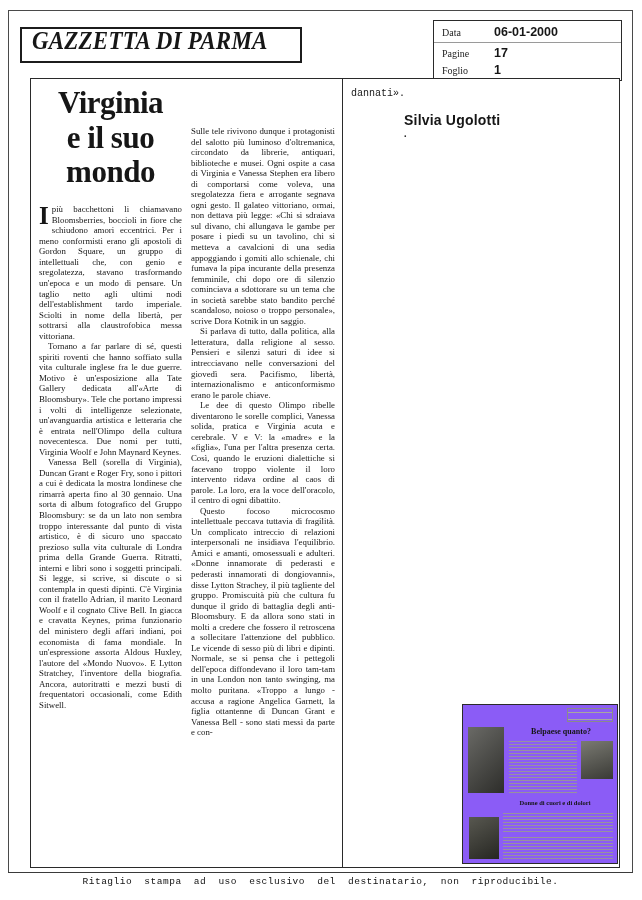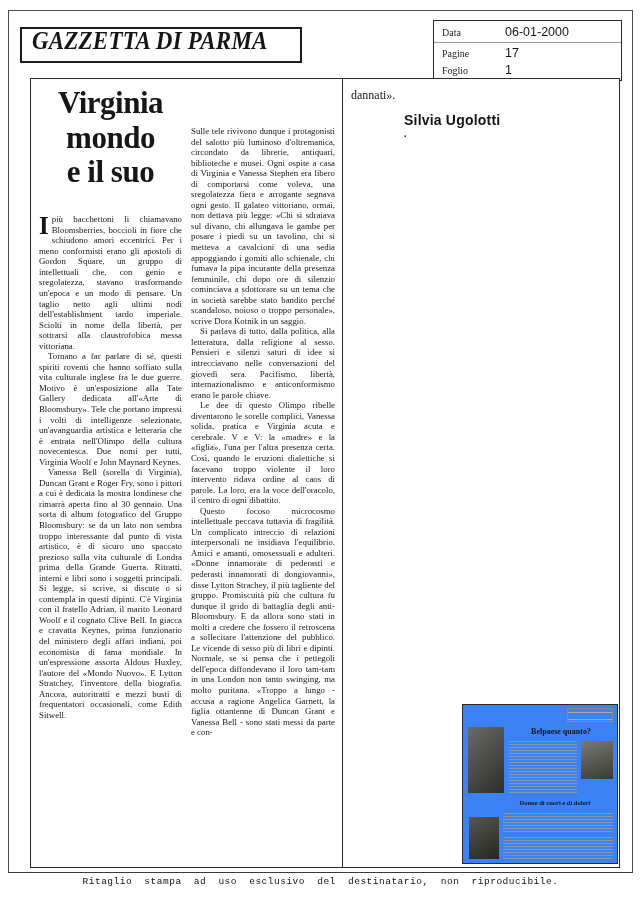--- a/index.html
+++ b/index.html
@@ -39,21 +39,21 @@
     position: absolute; left: 433px; top: 20px;
     width: 189px; height: 61px;
     border: 1px solid #2a2a2a;
     background: #fff;
     display: flex; flex-direction: column; justify-content: space-around;
     padding: 2px 0;
   }
   .meta-row { display: flex; align-items: baseline; padding: 0 8px; }
   .meta-row.sep { border-bottom: 1px solid #9a9a9a; padding-bottom: 3px; }
   .meta-label { width: 52px; font-size: 10px; color: #222; }
-  .meta-value { font-family: "Liberation Sans", sans-serif; font-weight: normal; font-size: 12.5px; margin-left: 11px; }
+  .meta-value { font-family: "Liberation Sans", sans-serif; font-weight: bold; font-size: 12.5px; }
 
   
   .clip {
     position: absolute; left: 30px; top: 78px;
     width: 590px; height: 790px;
     border: 1px solid #2a2a2a;
     background: #fff;
   }
   .vrule {
     position: absolute; left: 342px; top: 78px;
@@ -70,48 +70,48 @@
   .col2 { left: 191px; top: 84px; width: 144px; margin-top: 42px; }
   .para { margin: 0; text-indent: 9px; }
   .p-first { text-indent: 0; }
   .kicker {
     font-size: 17px; letter-spacing: 0.3px;
     margin: 0 0 6px 2px; text-align: left; text-indent: 0;
   }
   .title {
     font-weight: bold; font-size: 31px; line-height: 1.12;
     letter-spacing: -0.5px; text-align: center;
-    margin-bottom: 24px;
+    margin-bottom: 14px;
   }
   .dropcap {
     float: left; font-size: 25px; font-weight: bold;
     line-height: 0.85; padding: 1px 3px 0 0;
   }
 
   
   .continuation {
     position: absolute; left: 351px; top: 88px; width: 130px;
-    font-size: 12px; line-height: 1.2;
+    font-size: 10px; line-height: 1.2; font-family: Liberation Mono, monospace;
   }
   .byline {
     position: absolute; left: 404px; top: 112px;
     font-family: "Liberation Sans", sans-serif;
     font-weight: bold; font-size: 14px; letter-spacing: 0.2px;
   }
   .byline-dot {
     position: absolute; left: 404px; top: 128px;
     font-weight: bold; font-size: 10px;
   }
 
   
   .thumb {
     position: absolute; left: 462px; top: 704px;
     width: 156px; height: 160px;
     border: 1px solid #2a2a2a;
-    background: #3b82f6;
+    background: #8b5cf6;
     overflow: hidden;
   }
   .t-meta {
     position: absolute; right: 4px; top: 3px;
     width: 46px; height: 14px;
     border: 1px solid #8a8a8a;
     background: repeating-linear-gradient(to bottom, transparent 0 3px, #a8a8a0 3px 4px, transparent 4px 7px);
   }
   .t-headline {
     position: absolute; left: 46px; top: 22px; width: 104px;
@@ -168,22 +168,22 @@
     <span class="meta-value">1</span>
   </div>
 </div>
 
 <div class="clip"></div>
 <div class="vrule"></div>
 
 <div class="col col1">
   <div class="title">
     <div>Virginia</div>
+    <div>e il suo</div>
     <div>mondo</div>
-    <div>e il suo</div>
   </div>
   <p class="para p-first"><span class="dropcap">I</span><span>più bacchettoni li chiamavano Bloomsberries, boccioli in fiore che schiudono amori eccentrici. Per i meno conformisti erano gli apostoli di Gordon Square, un gruppo di intellettuali che, con genio e sregolatezza, stavano trasformando un'epoca e un modo di pensare. Un taglio netto agli ultimi nodi dell'establishment tardo imperiale. Sciolti in nome della libertà, per sottrarsi alla claustrofobica messa vittoriana.</span></p>
   <p class="para">Tornano a far parlare di sé, questi spiriti roventi che hanno soffiato sulla vita culturale inglese fra le due guerre. Motivo è un'esposizione alla Tate Gallery dedicata all'«Arte di Bloomsbury». Tele che portano impressi i volti di intelligenze selezionate, un'avanguardia artistica e letteraria che è entrata nell'Olimpo della cultura novecentesca. Due nomi per tutti, Virginia Woolf e John Maynard Keynes.</p>
   <p class="para">Vanessa Bell (sorella di Virginia), Duncan Grant e Roger Fry, sono i pittori a cui è dedicata la mostra londinese che rimarrà aperta fino al 30 gennaio. Una sorta di album fotografico del Gruppo Bloomsbury: se da un lato non sembra troppo interessante dal punto di vista artistico, è di sicuro uno spaccato prezioso sulla vita culturale di Londra prima della Grande Guerra. Ritratti, interni e libri sono i soggetti principali. Si legge, si scrive, si discute o si contempla in questi dipinti. C'è Virginia con il fratello Adrian, il marito Leonard Woolf e il cognato Clive Bell. In giacca e cravatta Keynes, prima funzionario del ministero degli affari indiani, poi economista di fama mondiale. In un'espressione assorta Aldous Huxley, l'autore del «Mondo Nuovo». E Lytton Stratchey, l'inventore della biografia. Ancora, autoritratti e mezzi busti di frequentatori occasionali, come Edith Sitwell.</p>
 </div>
 
 <div class="col col2">
   <p class="para p-first">Sulle tele rivivono dunque i protagonisti del salotto più luminoso d'oltremanica, circondato da librerie, antiquari, biblioteche e musei. Ogni ospite a casa di Virginia e Vanessa Stephen era libero di comportarsi come voleva, una sregolatezza fiera e arrogante segnava ogni gesto. Il galateo vittoriano, ormai, non dettava più legge: «Chi si sdraiava sul divano, chi allungava le gambe per posare i piedi su un tavolino, chi si metteva a cavalcioni di una sedia appoggiando i gomiti allo schienale, chi fumava la pipa incurante della presenza femminile, chi dopo ore di silenzio cominciava a sdottorare su un tema che in società sarebbe stato bandito perché scandaloso, noioso o troppo personale», scrive Dora Kotnik in un saggio.</p>
   <p class="para">Si parlava di tutto, dalla politica, alla letteratura, dalla religione al sesso. Pensieri e silenzi saturi di idee si intrecciavano nelle conversazioni del giovedì sera. Pacifismo, libertà, internazionalismo e anticonformismo erano le parole chiave.</p>
   <p class="para">Le dee di questo Olimpo ribelle diventarono le sorelle complici, Vanessa solida, pratica e Virginia acuta e cerebrale. V e V: la «madre» e la «figlia», l'una per l'altra presenza certa. Così, quando le eruzioni dialettiche si facevano troppo violente il loro intervento ridava ordine al caos di parole. La loro, era la voce dell'oracolo, il centro di ogni dibattito.</p>

